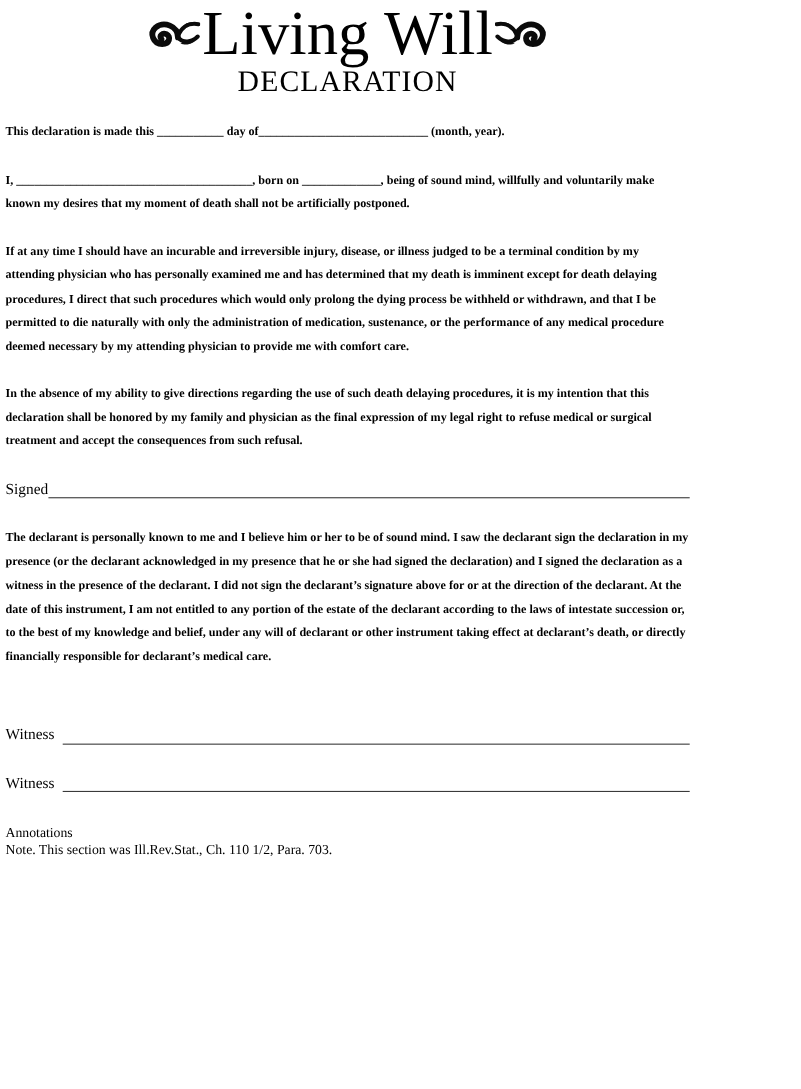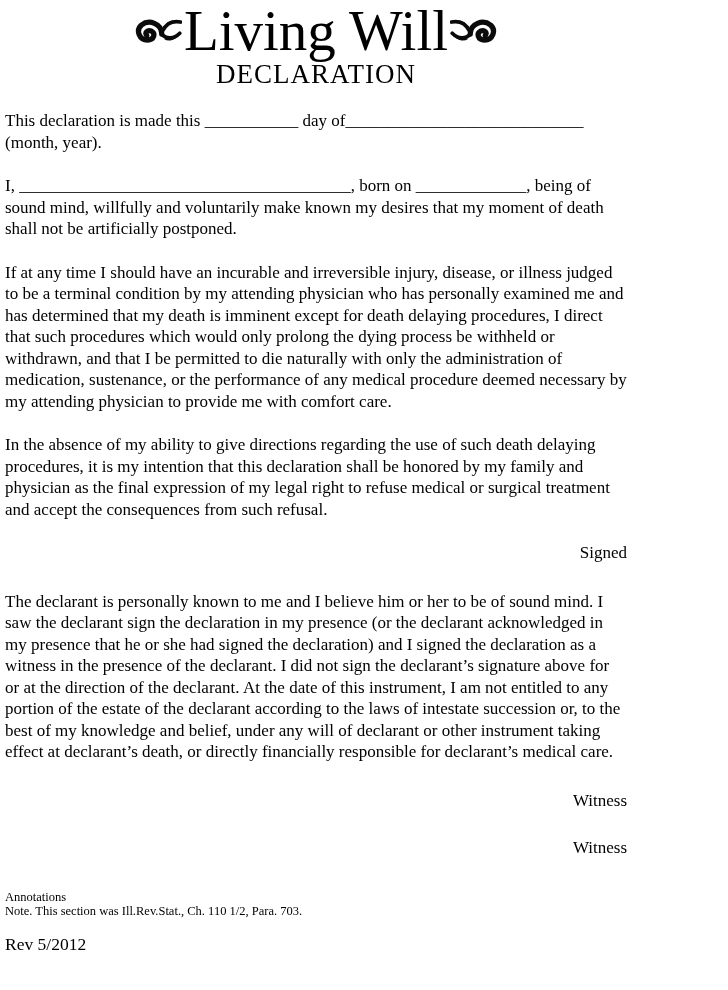--- a/index.html
+++ b/index.html
@@ -39,42 +39,42 @@
   .fleuron.right { transform: scaleX(-1); }
   h2.doc-subtitle {
     margin: 1px 0 0 0;
     font-size: 27px;
     font-weight: 400;
     letter-spacing: 1px;
     line-height: 1.05;
   }
   
   p.body-par {
-    font-size: 17px;
+    font-size: 11px;
     line-height: 21.5px;
     margin: 0 0 22px 0;
+    font-weight: bold;
   }
   p.first-par { margin-top: 22px; }
   
   .sig-row {
     display: flex;
     align-items: flex-end;
-    font-size: 17px;
+    font-size: 14px;
     line-height: 21.5px;
     margin: 0 0 23px 0;
-    flex-direction: column;
   }
   .sig-row .fill {
     flex: 1;
     border-bottom: 1.5px solid #3a3a3a;
     margin-bottom: 3px;
   }
   .sig-row.witness { margin: 0 0 22px 0; }
   .sig-row.witness .fill { margin-left: 7px; }
-  .witness-block { margin-top: 27px; }
+  .witness-block { margin-top: 50px; }
   
   .footnotes {
     margin-top: 27px;
     font-size: 12.5px;
     line-height: 14.5px;
   }
   .footnotes div { margin: 0; }
   .rev {
     margin-top: 15px;
     font-size: 17.5px;
@@ -140,15 +140,14 @@
       <span>Witness</span>
       <span class="fill"></span>
     </div>
   </div>
 
   <div class="footnotes">
     <div>Annotations</div>
     <div>Note. This section was Ill.Rev.Stat., Ch. 110 1/2, Para. 703.</div>
   </div>
 
-  <div class="rev">Rev 5/2012</div>
 
 </div>
 
 </body></html>

